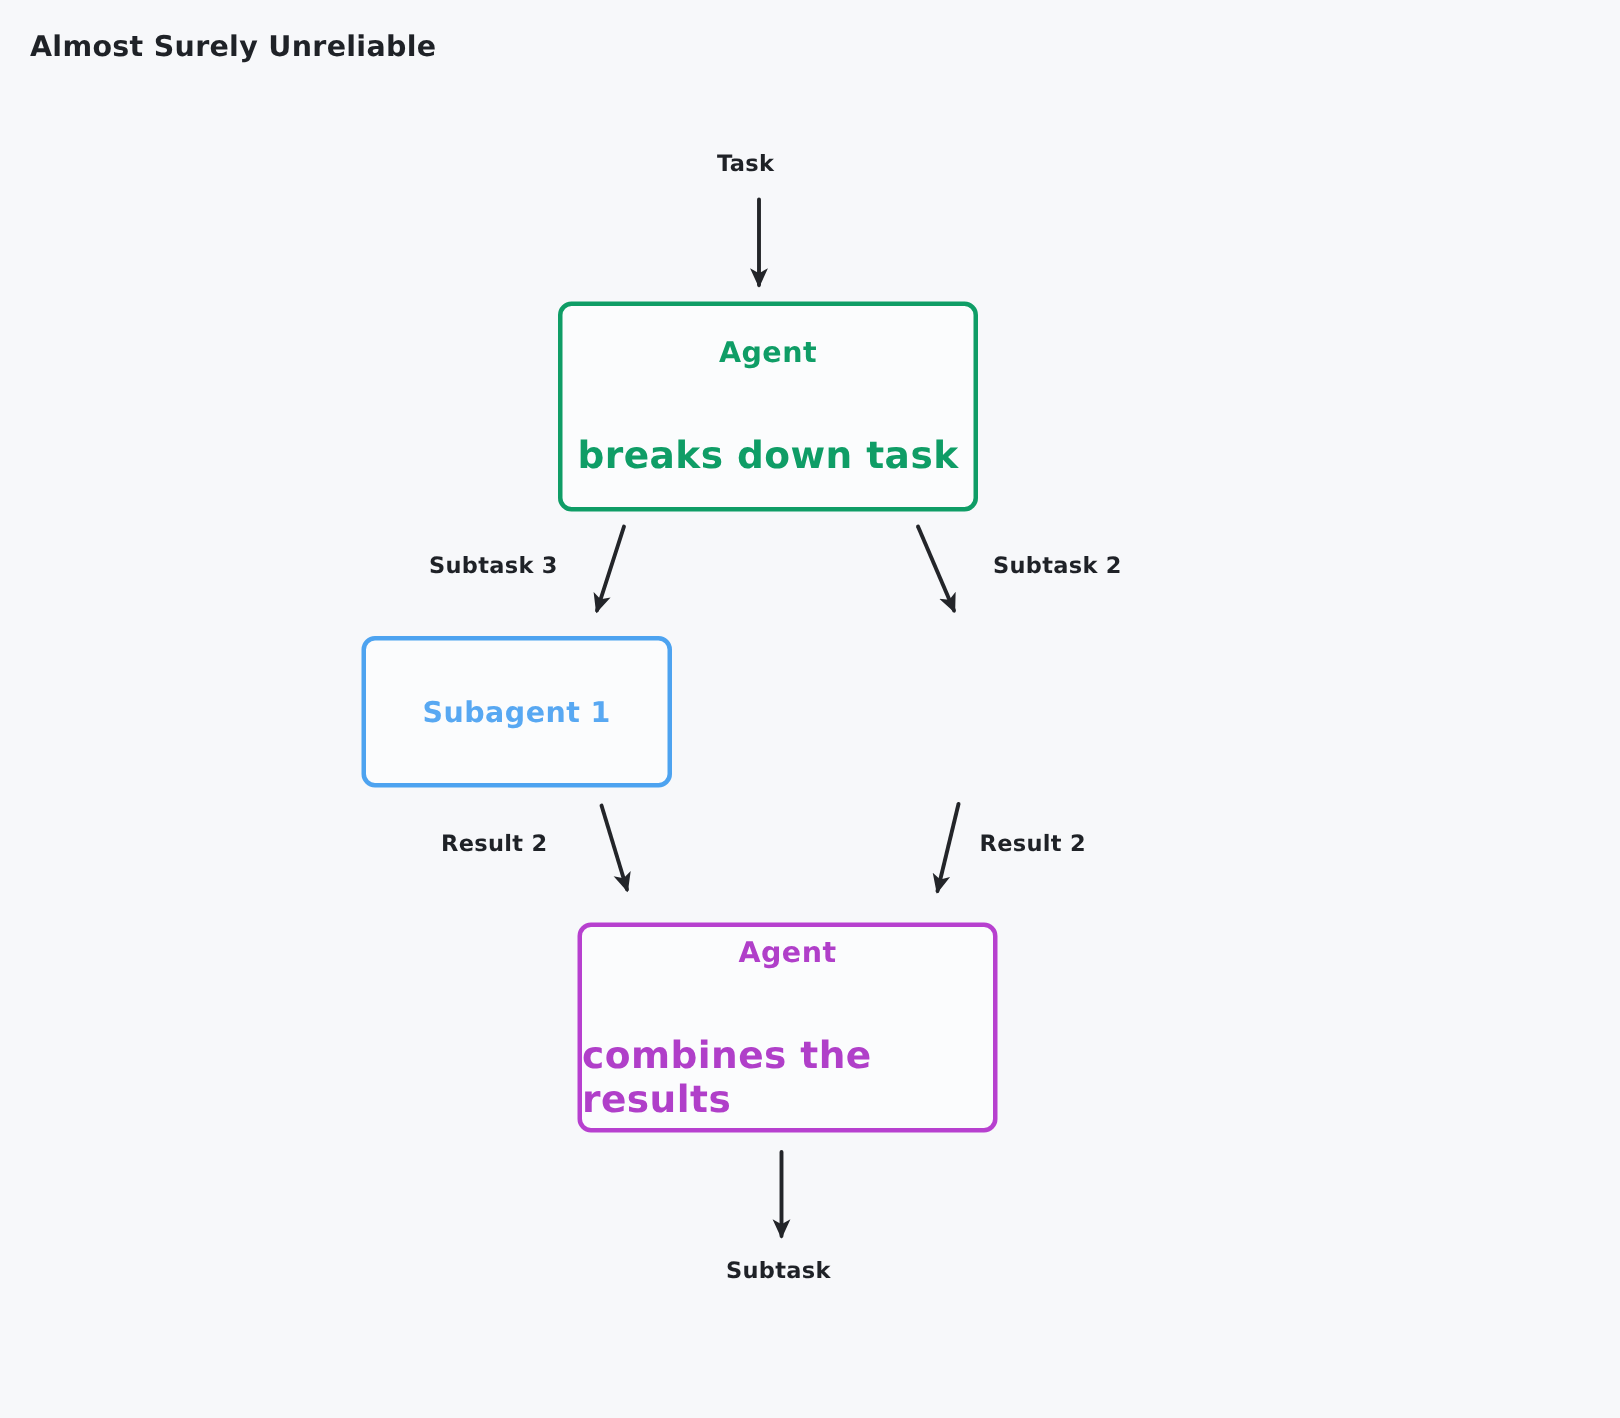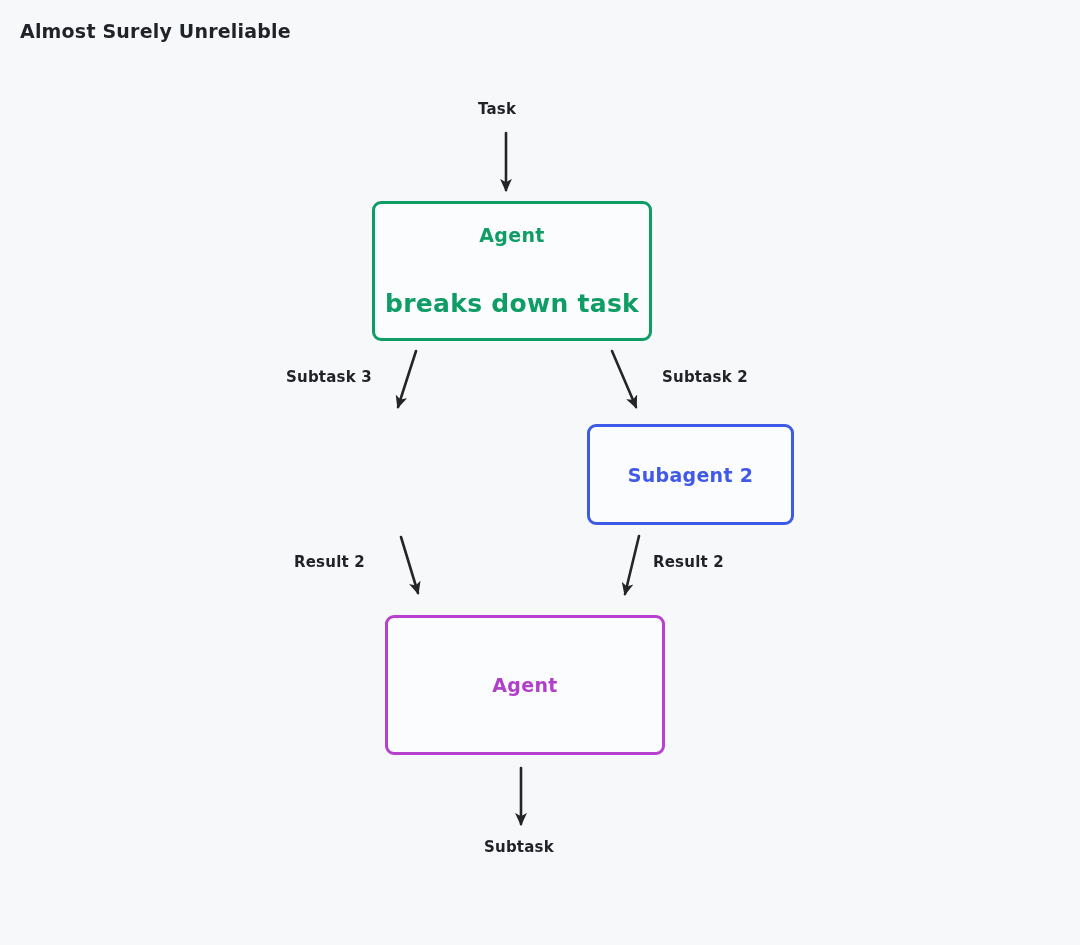--- a/index.html
+++ b/index.html
@@ -123,22 +123,23 @@
   <div class="edge-label" id="label-subtask-2">Subtask 2</div>
   <div class="edge-label" id="label-result-1">Result 2</div>
   <div class="edge-label" id="label-result-2">Result 2</div>
   <div class="edge-label" id="label-result">Subtask</div>
 
   <div class="node" id="node-agent-split">
     <span class="line1">Agent</span>
     <span class="line2">breaks down task</span>
   </div>
 
+  <div class="node single" id="node-subagent-1">
+    <span class="line1">Subagent 1</span>
+  </div>
 
-  <div class="node single" id="node-subagent-2">
-    <span class="line1">Subagent 2</span>
-  </div>
 
   <div class="node" id="node-agent-combine">
     <span class="line1">Agent</span>
+    <span class="line2">combines the results</span>
   </div>
 
 </div>
 
 </body></html>

